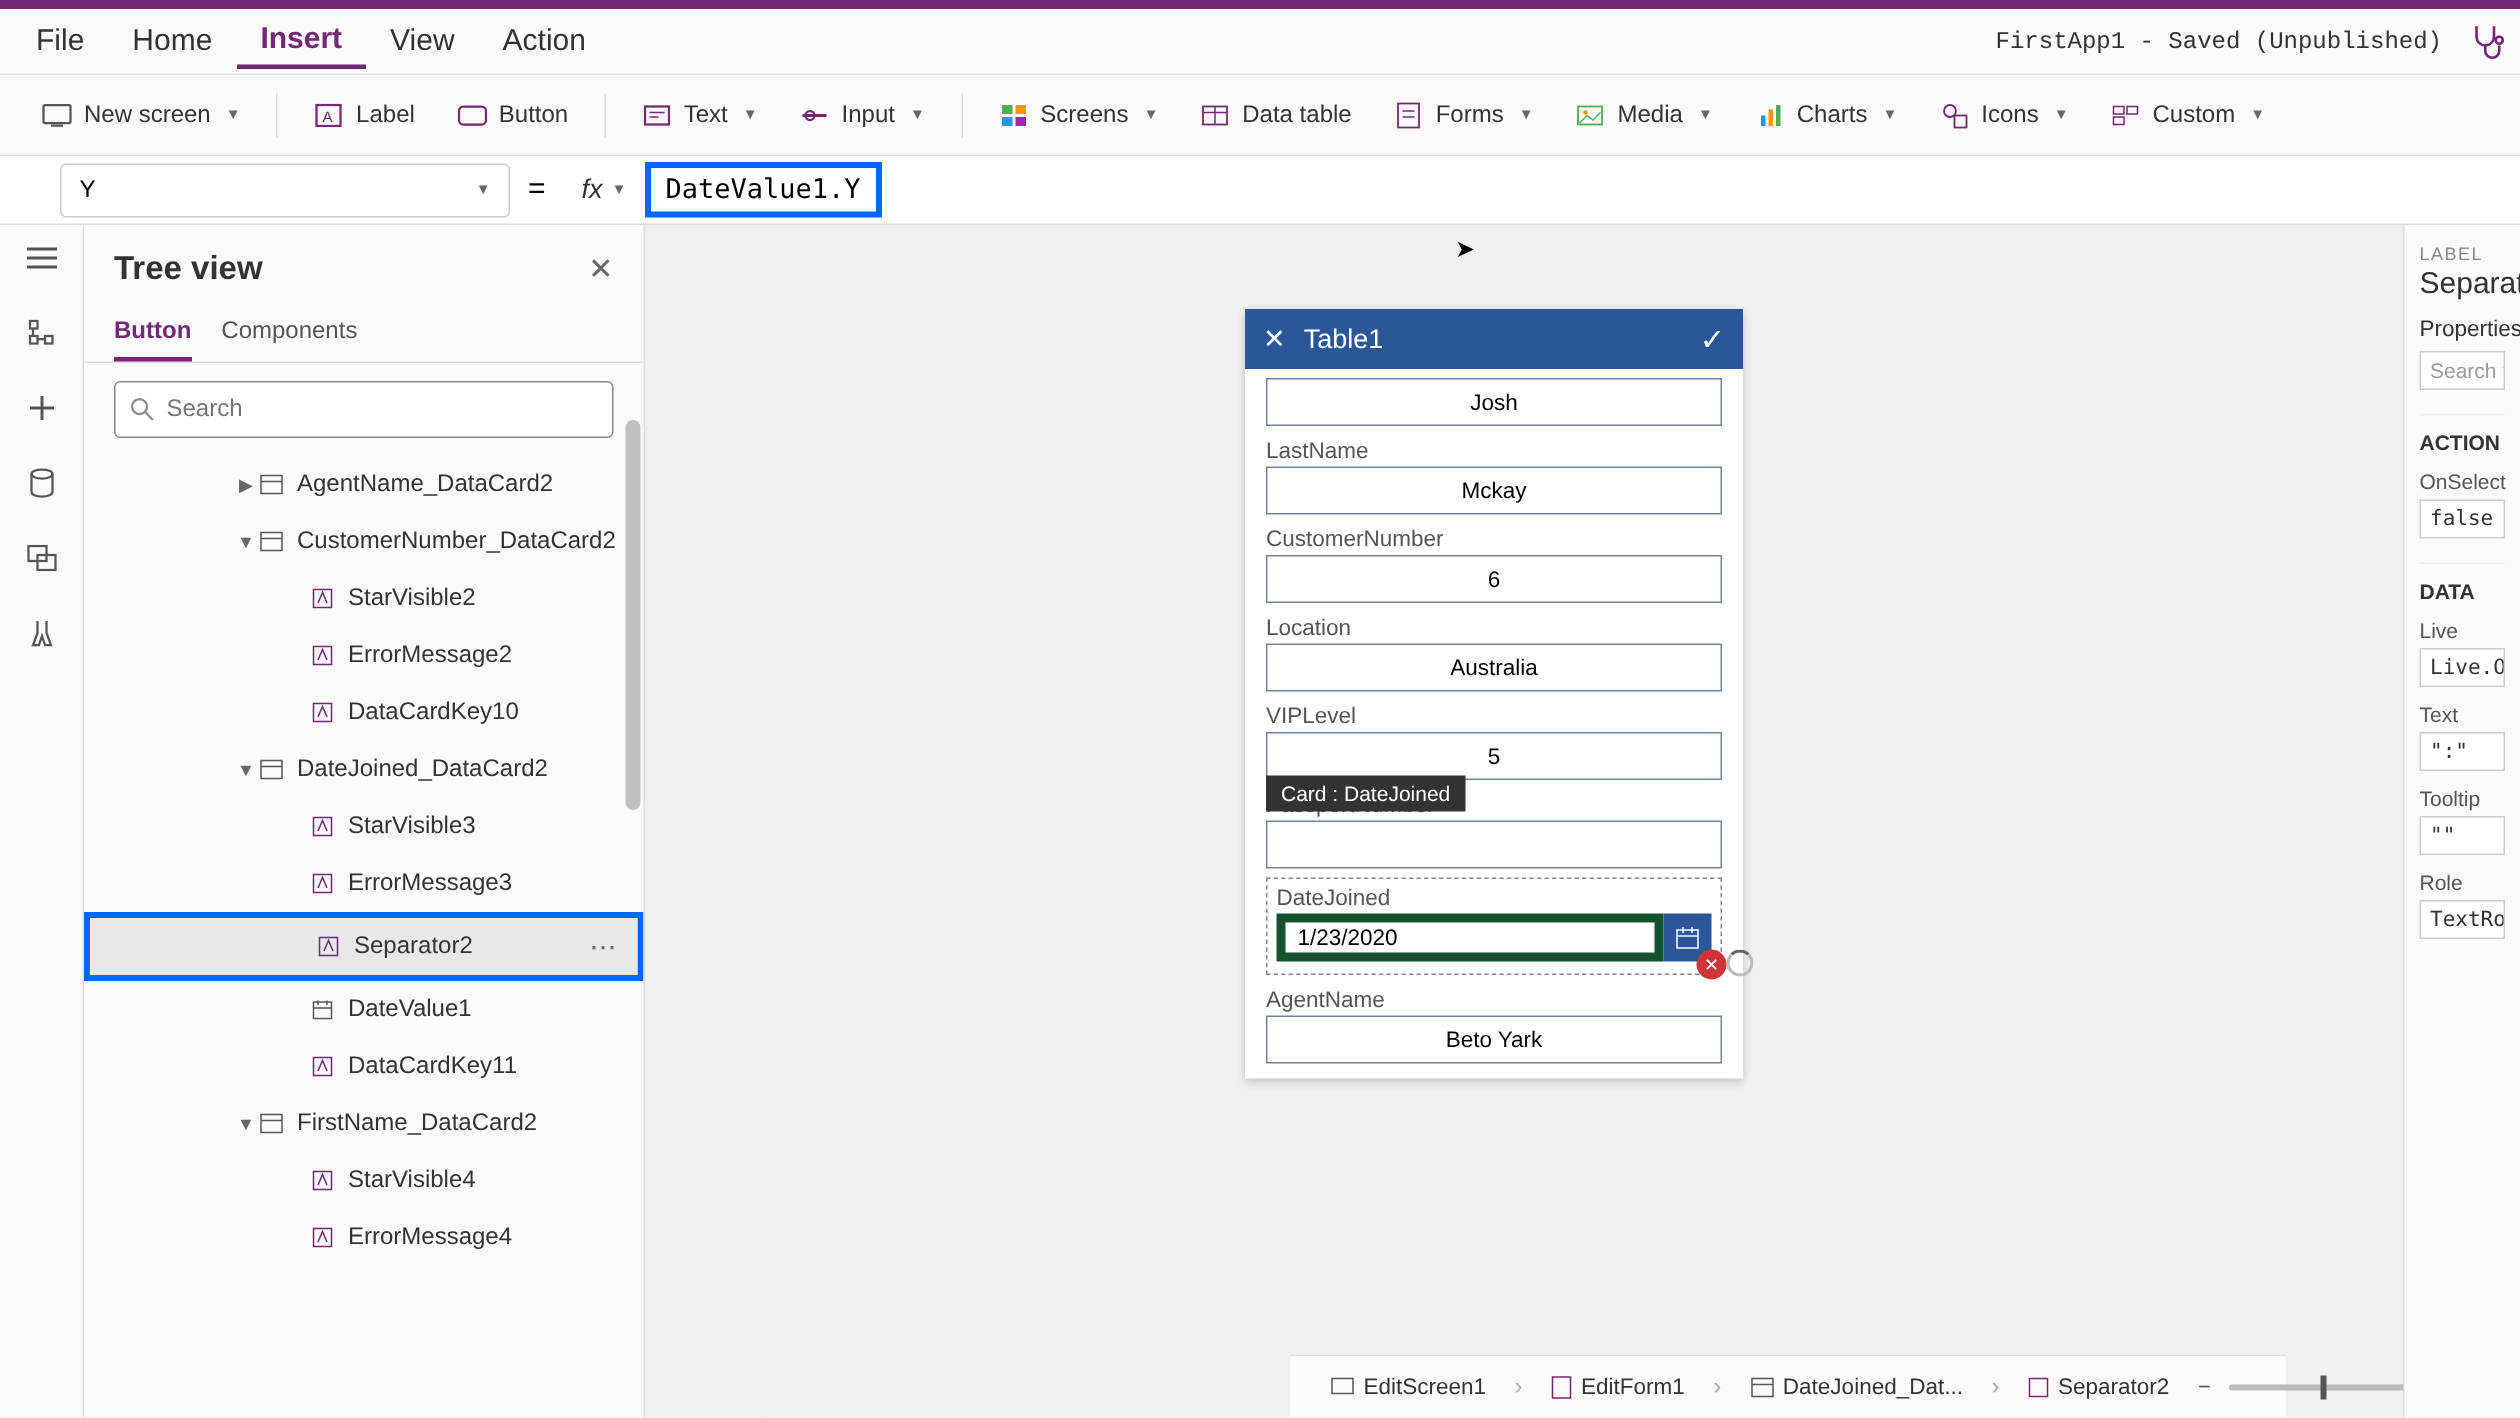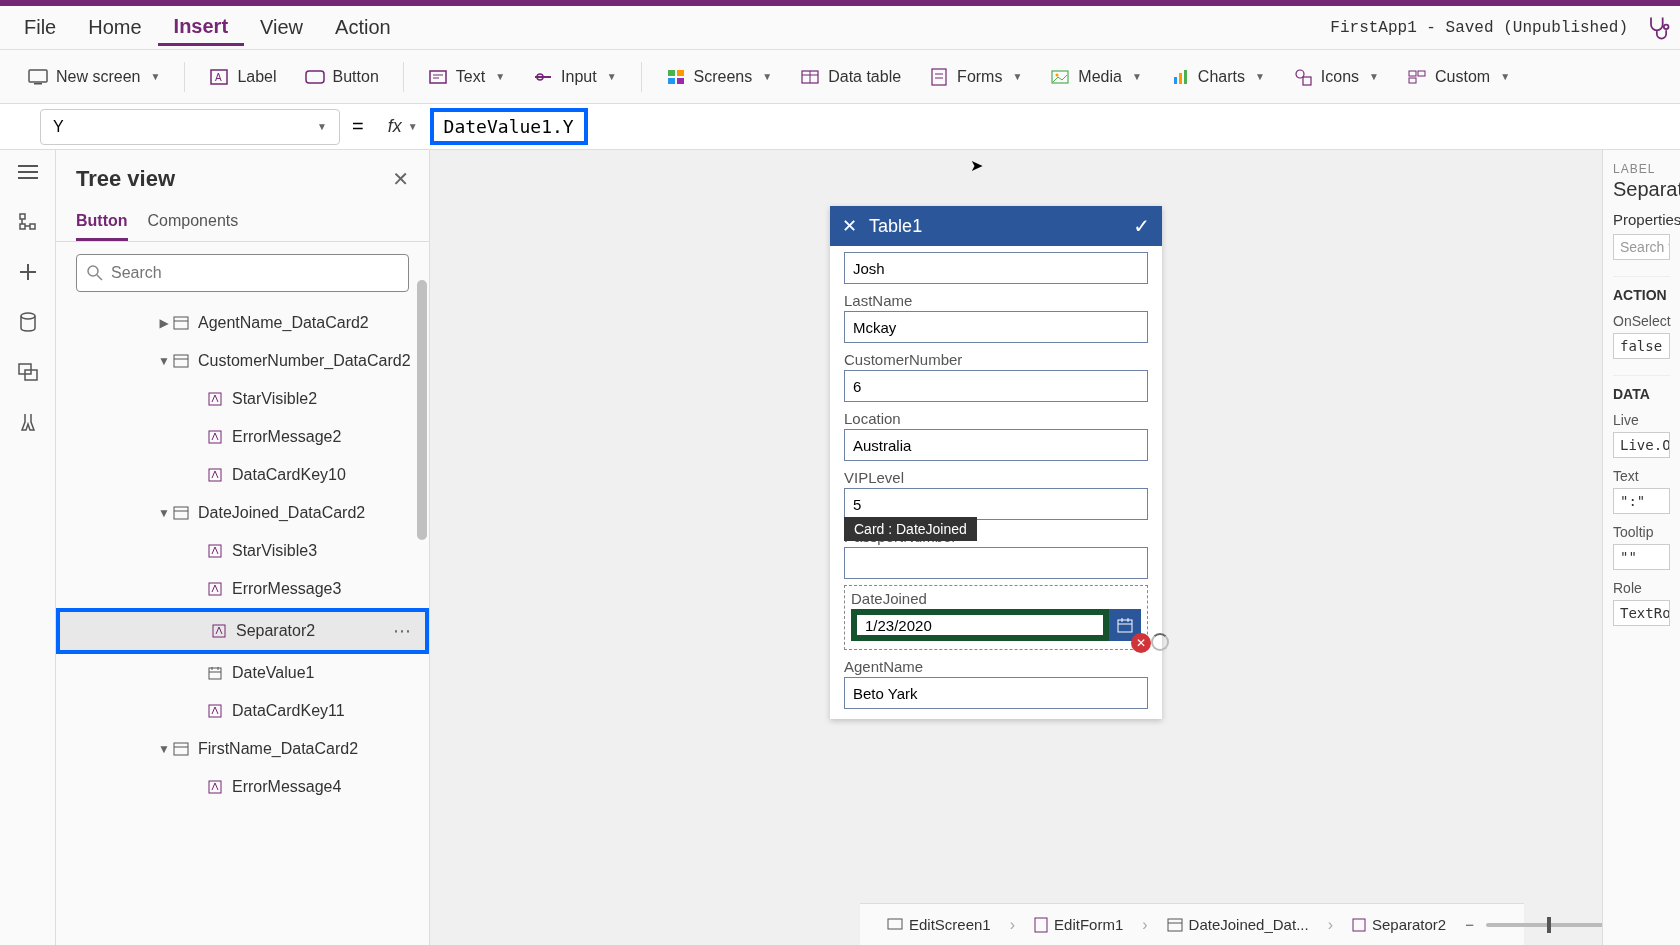--- a/index.html
+++ b/index.html
@@ -43,21 +43,21 @@
 .tree-row .more { margin-left: auto; color: #666; letter-spacing: 2px; font-size: 18px; }
 .tree-scroll-thumb { position: absolute; right: 2px; top: 130px; width: 10px; height: 260px; background: #c0c0c0; border-radius: 5px; }
 .canvas-area { flex: 1; background: #f0f0f0; position: relative; overflow: hidden; }
 .cursor-ptr { position: absolute; left: 540px; top: 6px; font-size: 16px; color: #000; }
 .form-card { position: absolute; left: 400px; top: 56px; width: 332px; background: #fff; box-shadow: 0 2px 6px rgba(0,0,0,0.2); }
 .form-title { background: #2b579a; color: #fff; height: 40px; display: flex; align-items: center; padding: 0 12px; font-size: 18px; gap: 12px; }
 .form-title .x-btn { font-size: 18px; cursor: pointer; }
 .form-title .check-btn { margin-left: auto; font-size: 20px; cursor: pointer; }
 .form-body { padding: 6px 14px 10px 14px; position: relative; }
 .f-label { font-size: 15px; color: #555; margin-top: 8px; }
-.f-input { width: 100%; height: 32px; border: 1px solid #6d83a3; padding: 0 8px; font-size: 15px; margin-top: 2px; background: #fff; }
+.f-input { width: 100%; height: 32px; border: 1px solid #6d83a3; padding: 0 8px; font-size: 15px; margin-top: 2px; background: #fff; text-align: center; }
 .datejoined-wrap { border: 1px dashed #888; padding: 4px 6px 8px 6px; margin-top: 6px; position: relative; }
 .date-row { display: flex; align-items: center; margin-top: 2px; }
 .date-input { flex: 1; height: 32px; border: 6px solid #14532d; padding: 0 8px; font-size: 15px; }
 .cal-btn { width: 32px; height: 32px; background: #2b579a; display: flex; align-items: center; justify-content: center; }
 .err-badge { position: absolute; right: -10px; top: 24px; width: 20px; height: 20px; background: #d13438; border-radius: 50%; color: #fff; font-size: 12px; display: flex; align-items: center; justify-content: center; }
 .spin-badge { position: absolute; right: -28px; top: 24px; width: 18px; height: 18px; border: 2px solid #bbb; border-top-color: #666; border-radius: 50%; }
 .tooltip-card { position: absolute; left: 0; top: -28px; background: #333; color: #fff; padding: 4px 10px; font-size: 14px; white-space: nowrap; }
 .tooltip-card::after { content: ""; position: absolute; left: 12px; bottom: -6px; border: 6px solid transparent; border-top-color: #333; }
 .right-panel { width: 78px; background: #fafafa; border-left: 1px solid #ddd; padding: 12px 10px; font-size: 14px; overflow: hidden; }
 .rp-label { font-size: 12px; color: #888; letter-spacing: 1px; }
@@ -409,20 +409,29 @@
       </div>
       <div class="tree-row" style="padding-left:100px">
         <span class="caret">▼</span>
         <span class="node-icon">
             <svg width="16" height="14">
               <rect x="1" y="1" width="14" height="12" fill="none" stroke="#555"></rect>
               <line x1="1" y1="5" x2="15" y2="5" stroke="#555"></line>
             </svg>
           </span>
         <span>FirstName_DataCard2</span>
+      </div>
+      <div class="tree-row indent-1">
+        <span class="node-icon">
+            <svg width="14" height="14">
+              <rect x="1" y="1" width="12" height="12" fill="none" stroke="#742774"></rect>
+              <path d="M4 10 L7 3 L10 10" stroke="#742774" fill="none"></path>
+            </svg>
+          </span>
+        <span>StarVisible4</span>
       </div>
       <div class="tree-row indent-1">
         <span class="node-icon">
             <svg width="14" height="14">
               <rect x="1" y="1" width="12" height="12" fill="none" stroke="#742774"></rect>
               <path d="M4 10 L7 3 L10 10" stroke="#742774" fill="none"></path>
             </svg>
           </span>
         <span>ErrorMessage4</span>
       </div>

